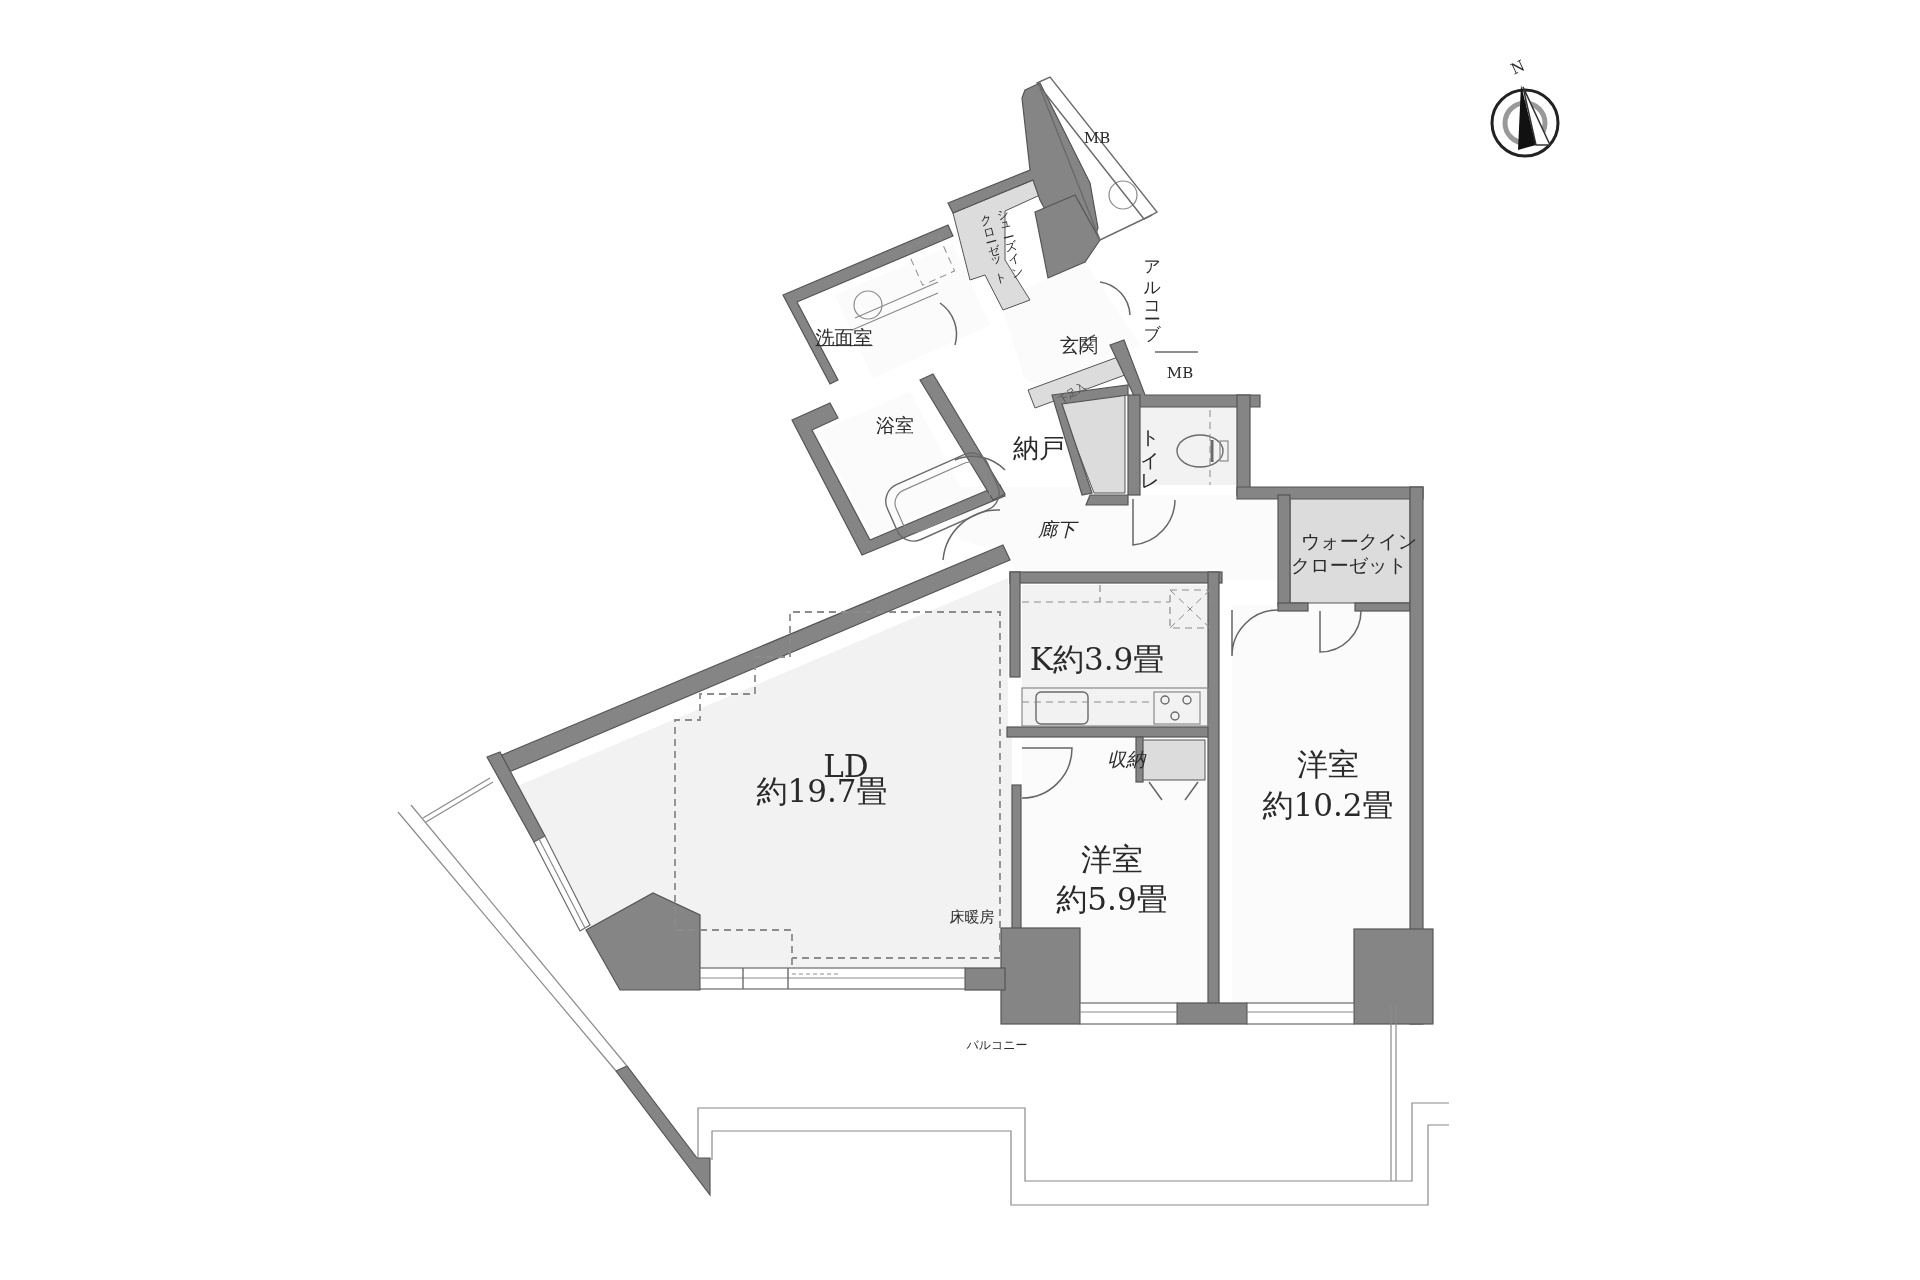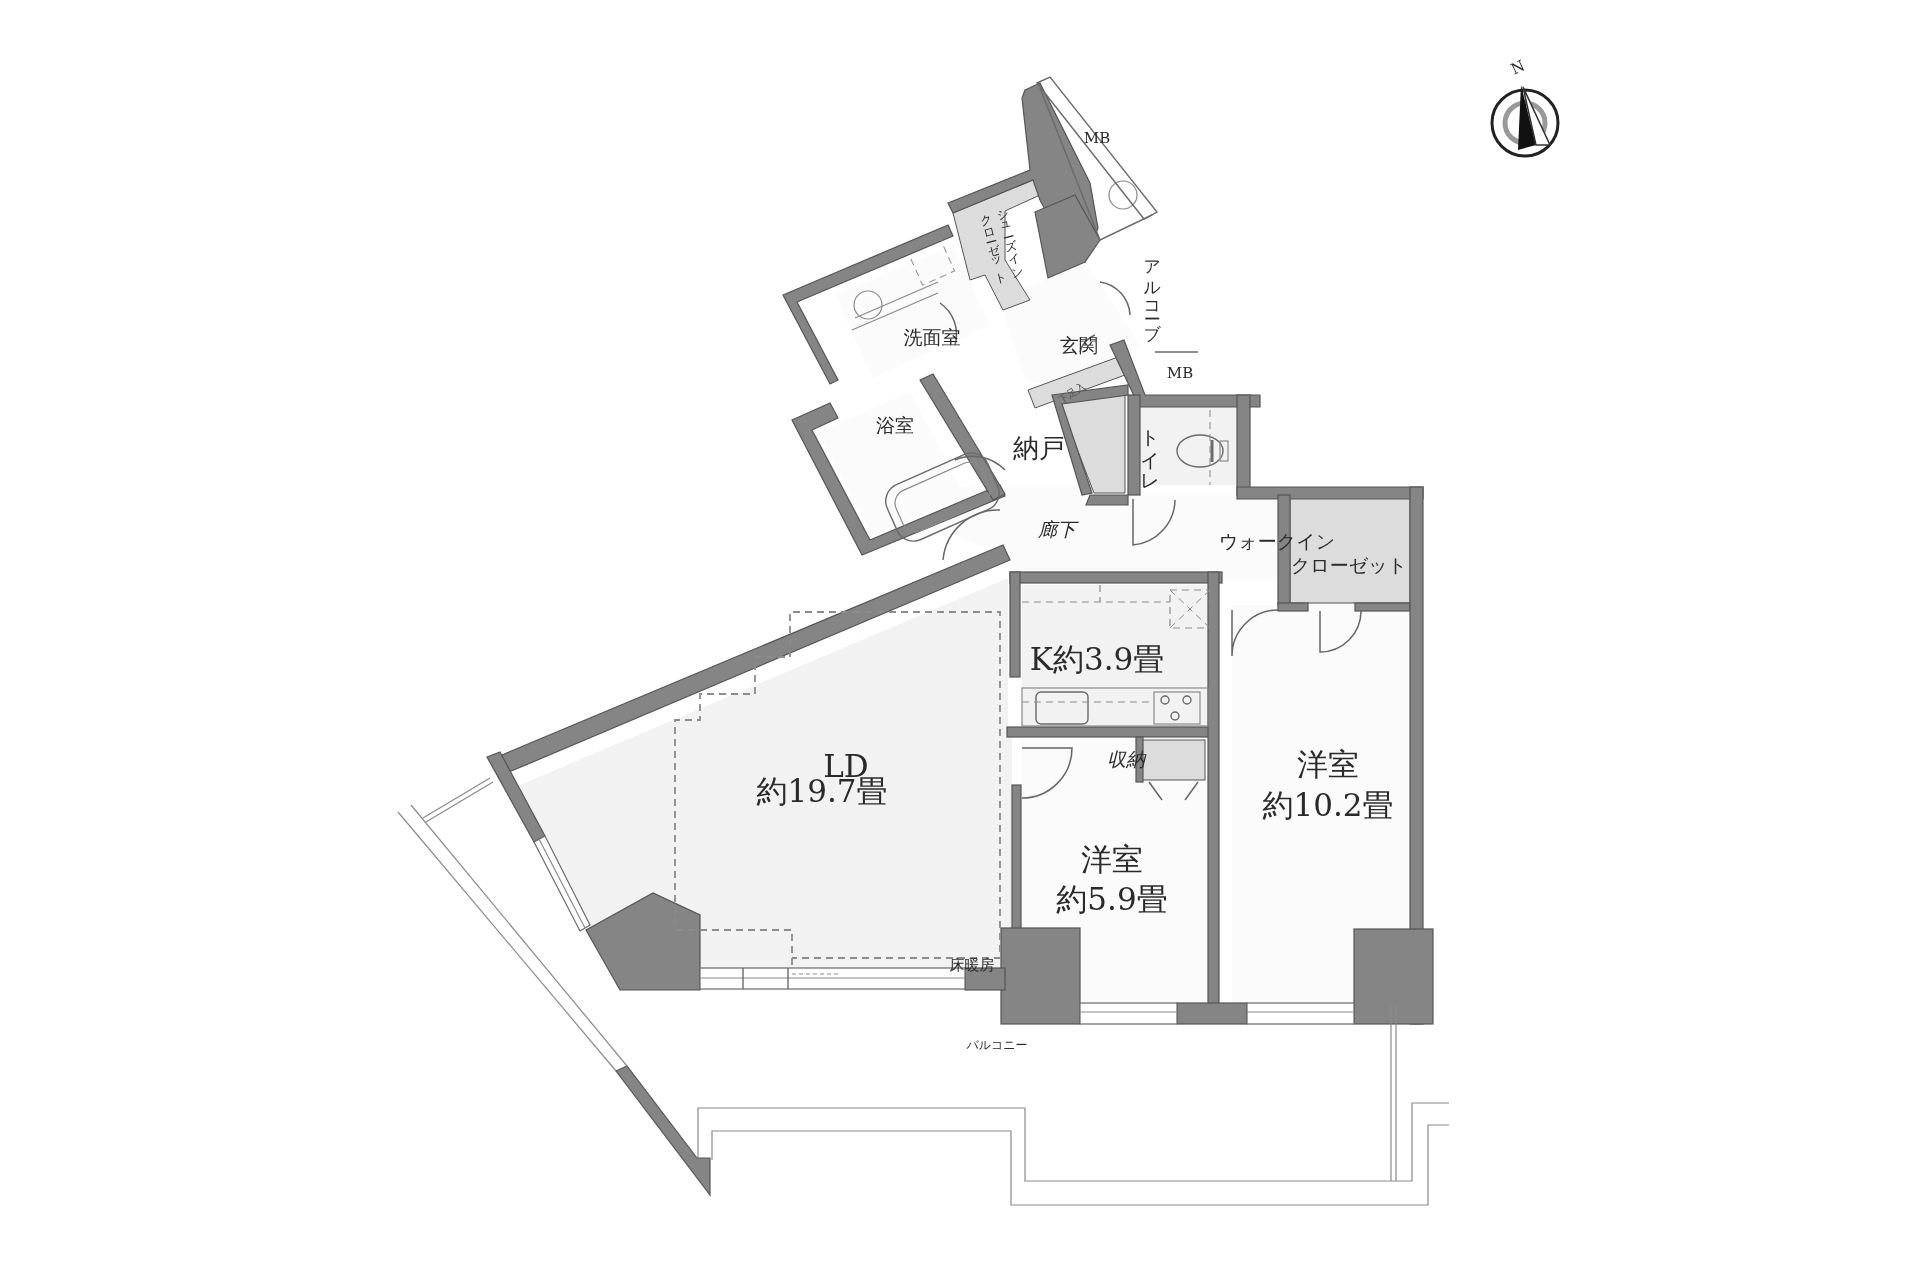--- a/index.html
+++ b/index.html
@@ -190,45 +190,45 @@
 <svg id="compass" viewBox="0 0 90 110" xmlns="http://www.w3.org/2000/svg">
   <circle cx="37" cy="68" r="33" fill="none" stroke="#222" stroke-width="3"></circle>
   <circle cx="37" cy="68" r="20" fill="none" stroke="#999" stroke-width="5"></circle>
   <polygon points="33,30 48,90 30,95" fill="#111"></polygon>
   <polygon points="35,32 62,90 48,90" fill="#fff" stroke="#333" stroke-width="1.5"></polygon>
 </svg>
 <div class="lbl small" style="left:1518px;top:68px;transform:translate(-50%,-50%) rotate(-25deg);">N</div>
 
 <div class="lbl big" style="left:822px;top:767px;margin-left:24px;">LD</div>
 <div class="lbl big" style="left:822px;top:792px;">約19.7畳</div>
-<div class="lbl small" style="left:972px;top:918px;margin-top:48px;">床暖房</div>
+<div class="lbl small" style="left:972px;top:918px;">床暖房</div>
 
 <div class="lbl big" style="left:1097px;top:660px;">K約3.9畳</div>
 
 <div class="lbl big" style="left:1112px;top:860px;">洋室</div>
 <div class="lbl big" style="left:1112px;top:900px;">約5.9畳</div>
 
 <div class="lbl big" style="left:1328px;top:765px;">洋室</div>
 <div class="lbl big" style="left:1328px;top:806px;">約10.2畳</div>
 
 <div class="lbl mid" style="left:1126px;top:760px;font-style:italic;">収納</div>
 
-<div class="lbl mid" style="left:1270px;top:542px;padding-left:14px;">ウォークイン</div>
+<div class="lbl mid" style="left:1352px;top:542px;padding-left:14px;">ウォークイン</div>
 <div class="lbl mid" style="left:1349px;top:566px;">クローゼット</div>
 
 <div class="lbl mid" style="left:1057px;top:530px;font-style:italic;">廊下</div>
 <div class="lbl big" style="left:1039px;top:449px;font-size:26px;">納戸</div>
 <div class="lbl mid vert" style="left:1150px;top:450px;">トイレ</div>
 
 <div class="lbl mid" style="left:1063px;top:346px;margin-left:16px;">玄関</div>
 <div class="lbl tiny rot" style="left:1072px;top:393px;">下足入</div>
 
 <div class="lbl small vert sans" style="left:1008px;top:238px;font-size:12px;transform:translate(-50%,-50%) rotate(-14deg);">シューズイン</div>
 <div class="lbl small vert sans" style="left:991px;top:243px;font-size:12px;transform:translate(-50%,-50%) rotate(-14deg);">クローゼット</div>
 
-<div class="lbl mid" style="left:932px;top:338px;">洗面室</div>
+<div class="lbl mid" style="left:844px;top:338px;text-decoration:underline;">洗面室</div>
 <div class="lbl mid" style="left:895px;top:426px;">浴室</div>
 
 <div class="lbl small" style="left:1097px;top:139px;">MB</div>
 <div class="lbl small" style="left:1180px;top:374px;">MB</div>
 <div class="lbl mid vert" style="left:1152px;top:290px;font-size:17px;">アルコーブ</div>
 
 <div class="lbl small sans" style="left:997px;top:1046px;font-size:12px;">バルコニー</div>
 
 </body></html>

